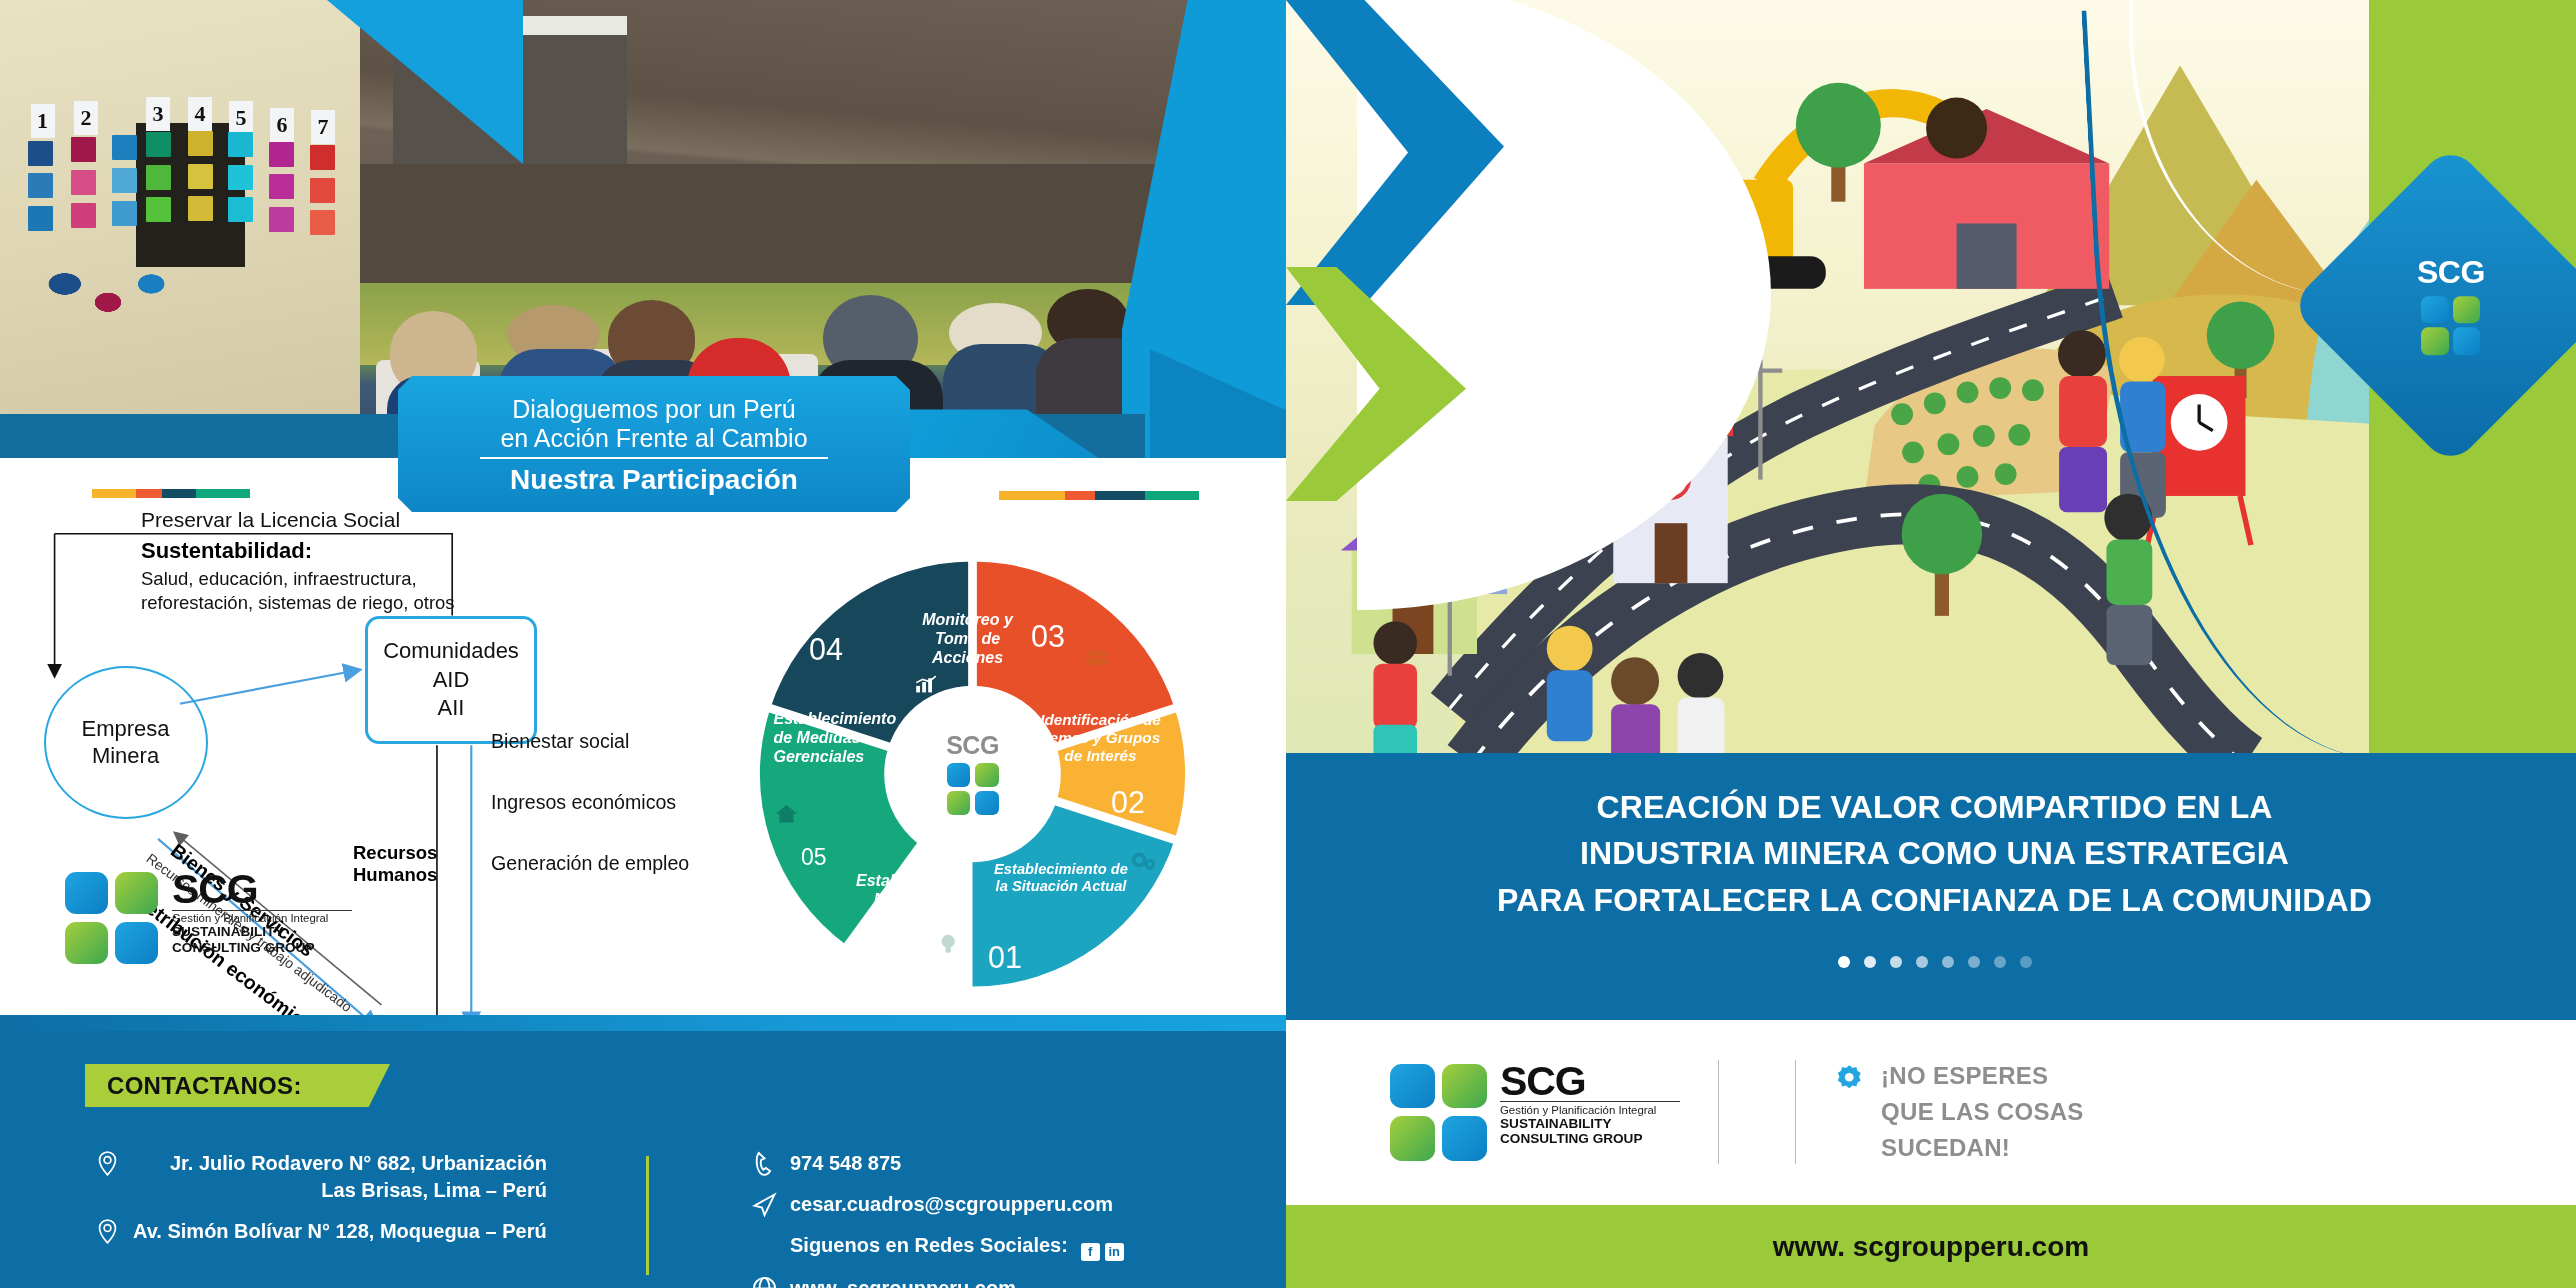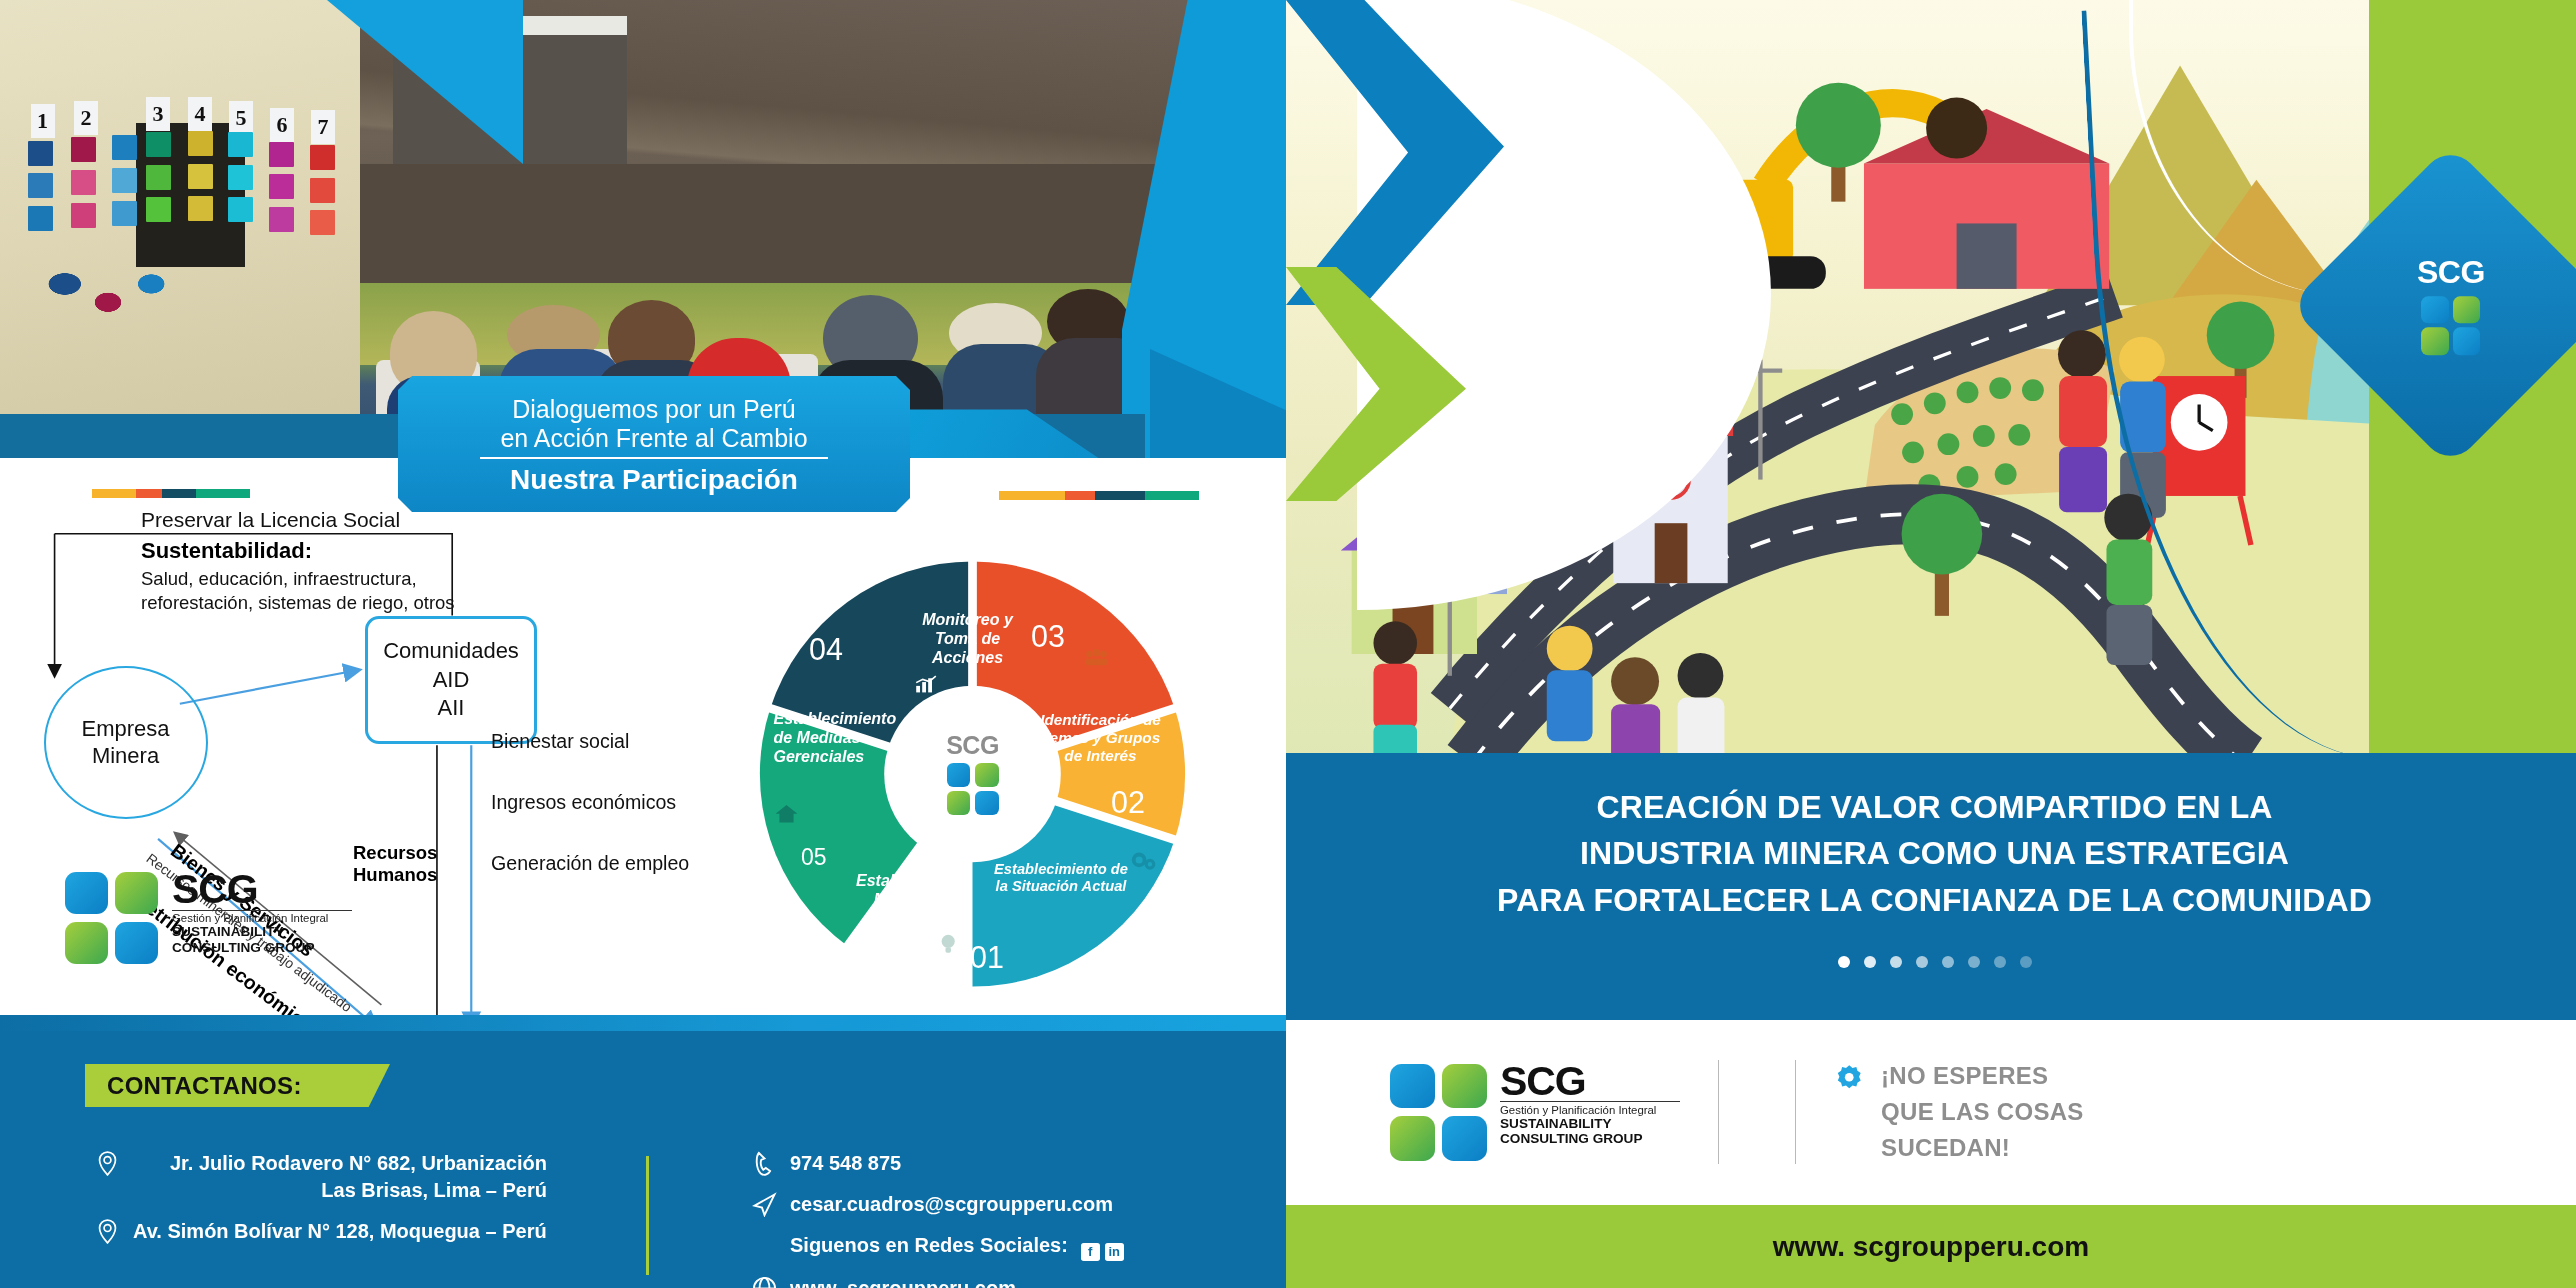--- a/index.html
+++ b/index.html
@@ -386,21 +386,21 @@
         <div class="txt">SCG</div>
         <div class="scg-mark">
           <span style="background:linear-gradient(135deg,#1fa5e0,#0b7fc4)"></span>
           <span style="background:linear-gradient(135deg,#a5cf3d,#3da84e)"></span>
           <span style="background:linear-gradient(135deg,#a5cf3d,#3da84e)"></span>
           <span style="background:linear-gradient(135deg,#1fa5e0,#0b7fc4)"></span>
         </div>
       </div>
 
       <div class="seg-lbl" style="left:245px; top:305px; width:134px; font-size:14.7px;">Establecimiento de la Situación Actual</div>
-      <div class="seg-num" style="left:221px; top:384px; font-size:30.5px;">01</div>
+      <div class="seg-num" style="left:239px; top:384px; font-size:30.5px;">01</div>
       <svg style="position:absolute; left:382px; top:294px; width:26px; height:22px; opacity:.3" viewBox="0 0 48 40">
         <circle cx="15" cy="18" r="10" fill="none" stroke="#0b5f72" stroke-width="7"></circle>
         <circle cx="35" cy="26" r="7" fill="none" stroke="#0b5f72" stroke-width="6"></circle>
       </svg>
 
       <div class="seg-lbl" style="left:289px; top:155px; width:125px; font-size:15.3px;">Identificación de Temas y Grupos de Interés</div>
       <div class="seg-num" style="left:362px; top:229px; font-size:30.5px;">02</div>
       <svg style="position:absolute; left:335px; top:93px; width:25px; height:17.4px; opacity:.35" viewBox="0 0 46 32">
         <circle cx="10" cy="9" r="6" fill="#b9741a"></circle>
           <circle cx="23" cy="7" r="7" fill="#b9741a"></circle>

